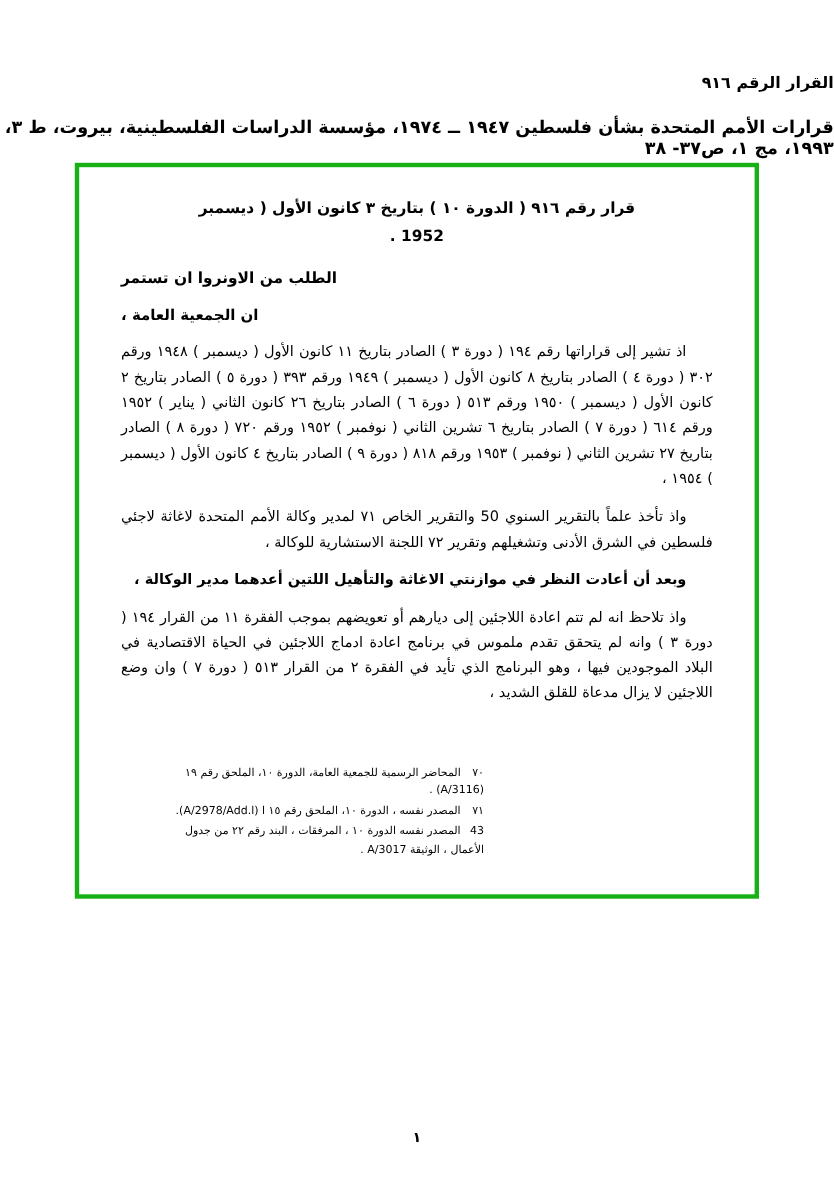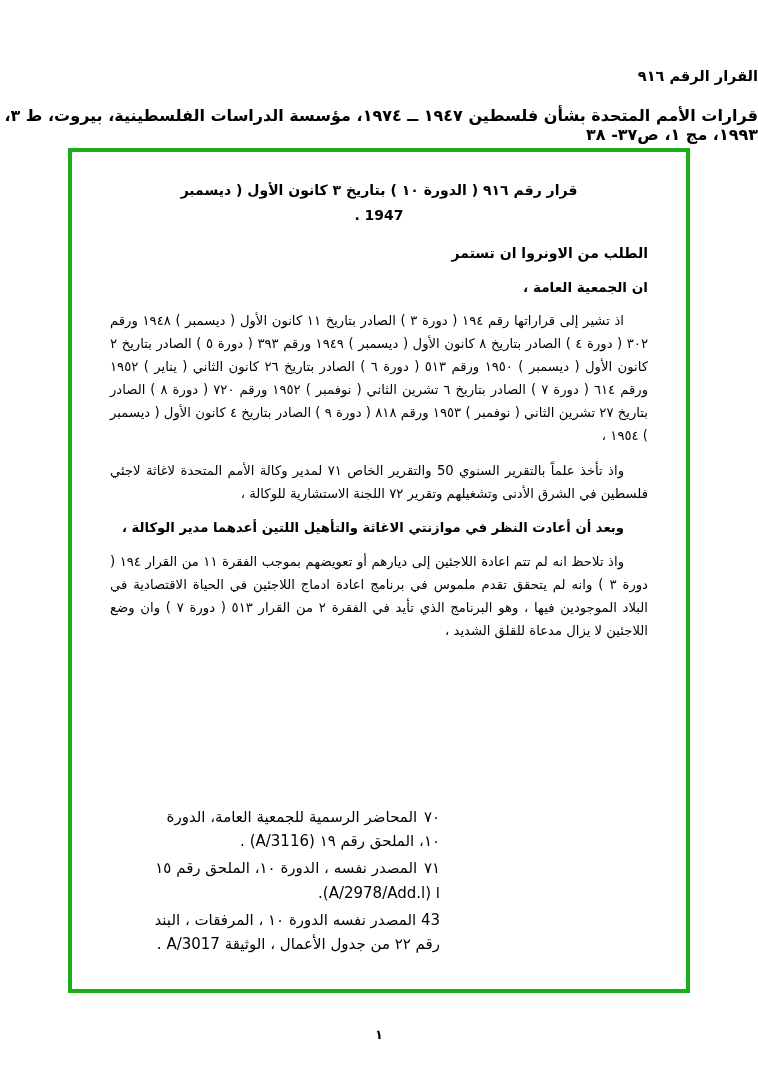--- a/index.html
+++ b/index.html
@@ -35,21 +35,21 @@
     font-size: 16px;
     font-weight: bold;
     margin-top: 22px;
     direction: rtl;
   }
   .frame {
     position: absolute;
     top: 148px;
     right: 68px;
     left: 68px;
-    height: 845px;
+    height: 669px;
     border: 4px solid #17b117;
     box-sizing: border-box;
     background: #ffffff;
   }
   .frame-inner {
     position: absolute;
     top: 26px;
     right: 38px;
     left: 38px;
     bottom: 12px;
@@ -60,21 +60,21 @@
     font-size: 14px;
     font-weight: bold;
     line-height: 1.75;
     margin-bottom: 14px;
   }
   .res-head .line2 {
     text-align: center;
   }
   .res-subject {
     direction: rtl;
-    text-align: right;
+    text-align: left;
     font-size: 14px;
     font-weight: bold;
     line-height: 1.8;
     margin-bottom: 10px;
   }
   .res-subject .sub2 {
     display: block;
   }
   .body-block {
     direction: rtl;
@@ -85,33 +85,33 @@
   .para {
     margin: 0 0 11px 0;
     direction: rtl;
   }
   .bold {
     font-weight: bold;
   }
   .assembly-line {
     font-weight: bold;
     font-size: 13.6px;
-    text-align: right;
+    text-align: left;
     margin-bottom: 9px;
   }
   .indent-para {
     text-indent: 24px;
   }
   .footnotes {
     position: absolute;
     bottom: 18px;
     right: 38px;
     left: 38px;
     direction: rtl;
-    font-size: 15px;
+    font-size: 10px;
     line-height: 1.65;
     text-align: left;
   }
   .footnote {
     text-align: right;
     direction: rtl;
     margin-bottom: 2px;
     padding-right: 170px;
   }
   .footnote .fn-num {
@@ -136,21 +136,21 @@
   <div class="doc-header">
     <div class="doc-title">القرار الرقم ٩١٦</div>
     <div class="doc-source">قرارات الأمم المتحدة بشأن فلسطين ١٩٤٧ ــ ١٩٧٤، مؤسسة الدراسات الفلسطينية، بيروت، ط ٣، ١٩٩٣، مج ١،  ص٣٧- ٣٨</div>
   </div>
 
   <div class="frame">
     <div class="frame-inner">
 
       <div class="res-head">
         <div class="line1">قرار رقم ٩١٦ ( الدورة ١٠ ) بتاريخ ٣ كانون الأول  (  ديسمبر</div>
-        <div class="line2">1947 .</div>
+        <div class="line2">1952 .</div>
       </div>
 
       <div class="res-subject">
         <span class="sub1">الطلب من الاونروا ان تستمر</span>
       </div>
 
       <div class="body-block">
 
         <div class="assembly-line">ان الجمعية العامة  ،</div>
 

